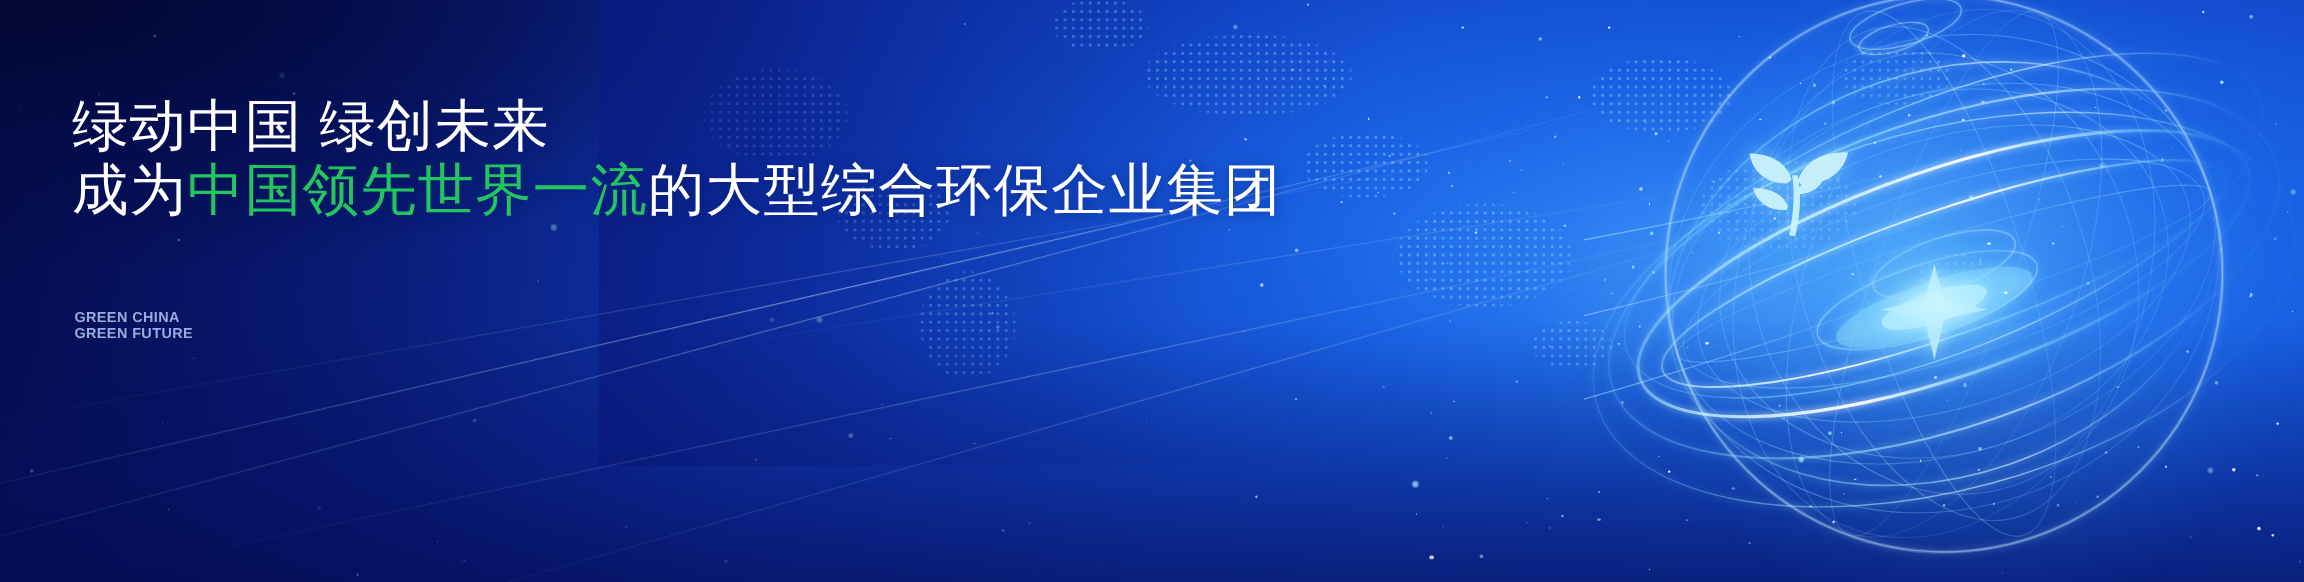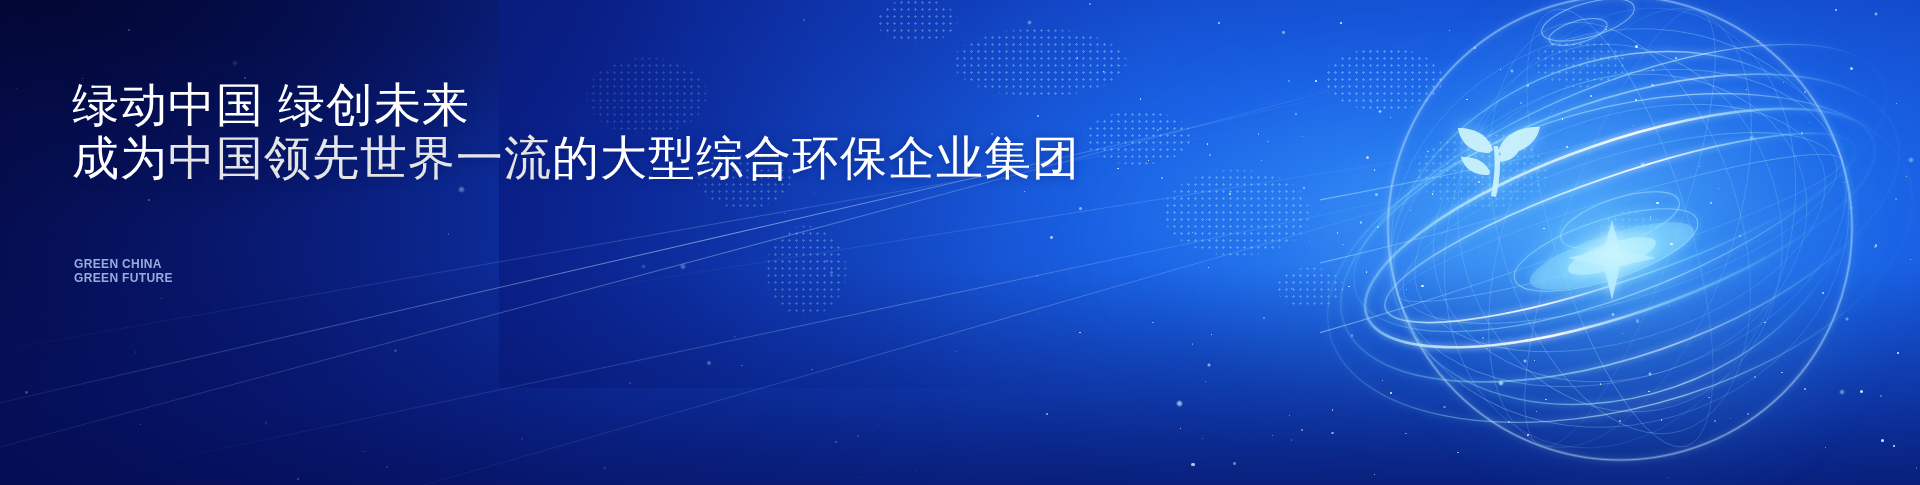--- a/index.html
+++ b/index.html
@@ -109,36 +109,36 @@
   .streaks{position:absolute; inset:0; pointer-events:none; overflow:hidden;}
   .streak{
     position:absolute; height:1.2px;
     background:linear-gradient(90deg, rgba(160,225,255,0) 0%, rgba(190,235,255,0.55) 35%, rgba(235,250,255,0.9) 58%, rgba(160,225,255,0) 100%);
     transform-origin:left center;
     filter:blur(0.3px);
   }
 
   
   .content{
-    position:absolute; left:72px; top:0; height:100%;
+    position:absolute; left:60px; top:0; height:100%;
     width:1060px;
     z-index:6;
   }
   .headline{
     position:absolute; left:0; top:78px;
     color:#ffffff;
     font-size:47px;
     line-height:53px;
     letter-spacing:1px;
     font-weight:400;
     white-space:nowrap;
     text-shadow:0 1px 10px rgba(6,24,110,0.55);
   }
   .headline .line{display:block;}
-  .hl-red{color:#e5e5e5;}
+  .hl-red{color:#22c55e;}
 
   .slogan-en{
     position:absolute; left:2px; top:258px;
     color:#96aedd;
     font-size:12px;
     line-height:13.5px;
     letter-spacing:0.35px;
     font-weight:700;
     text-transform:uppercase;
   }

